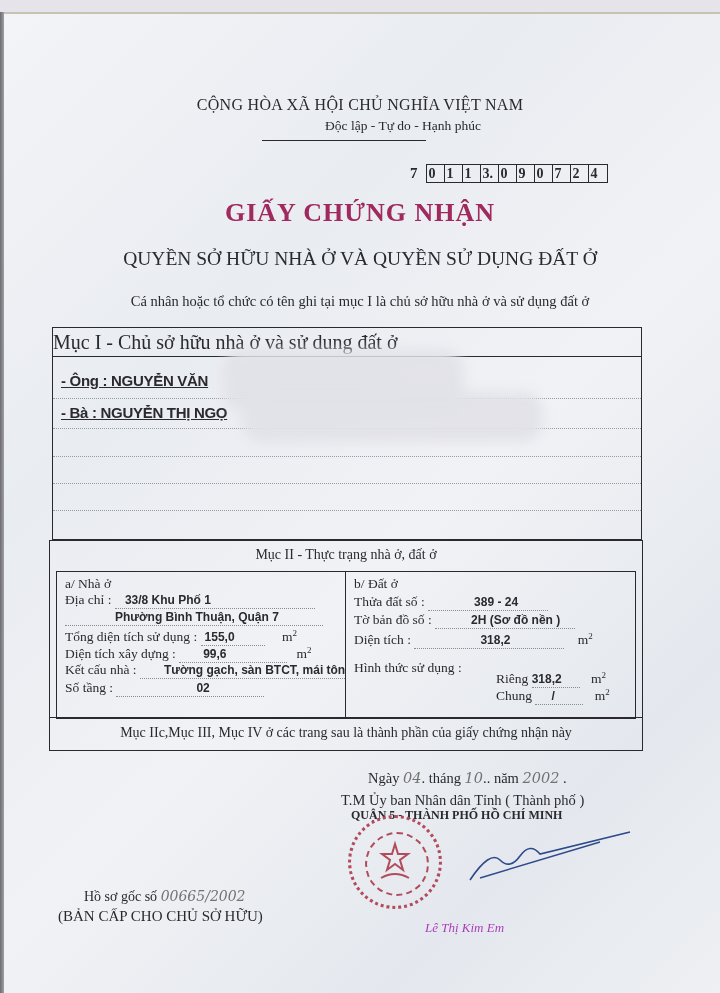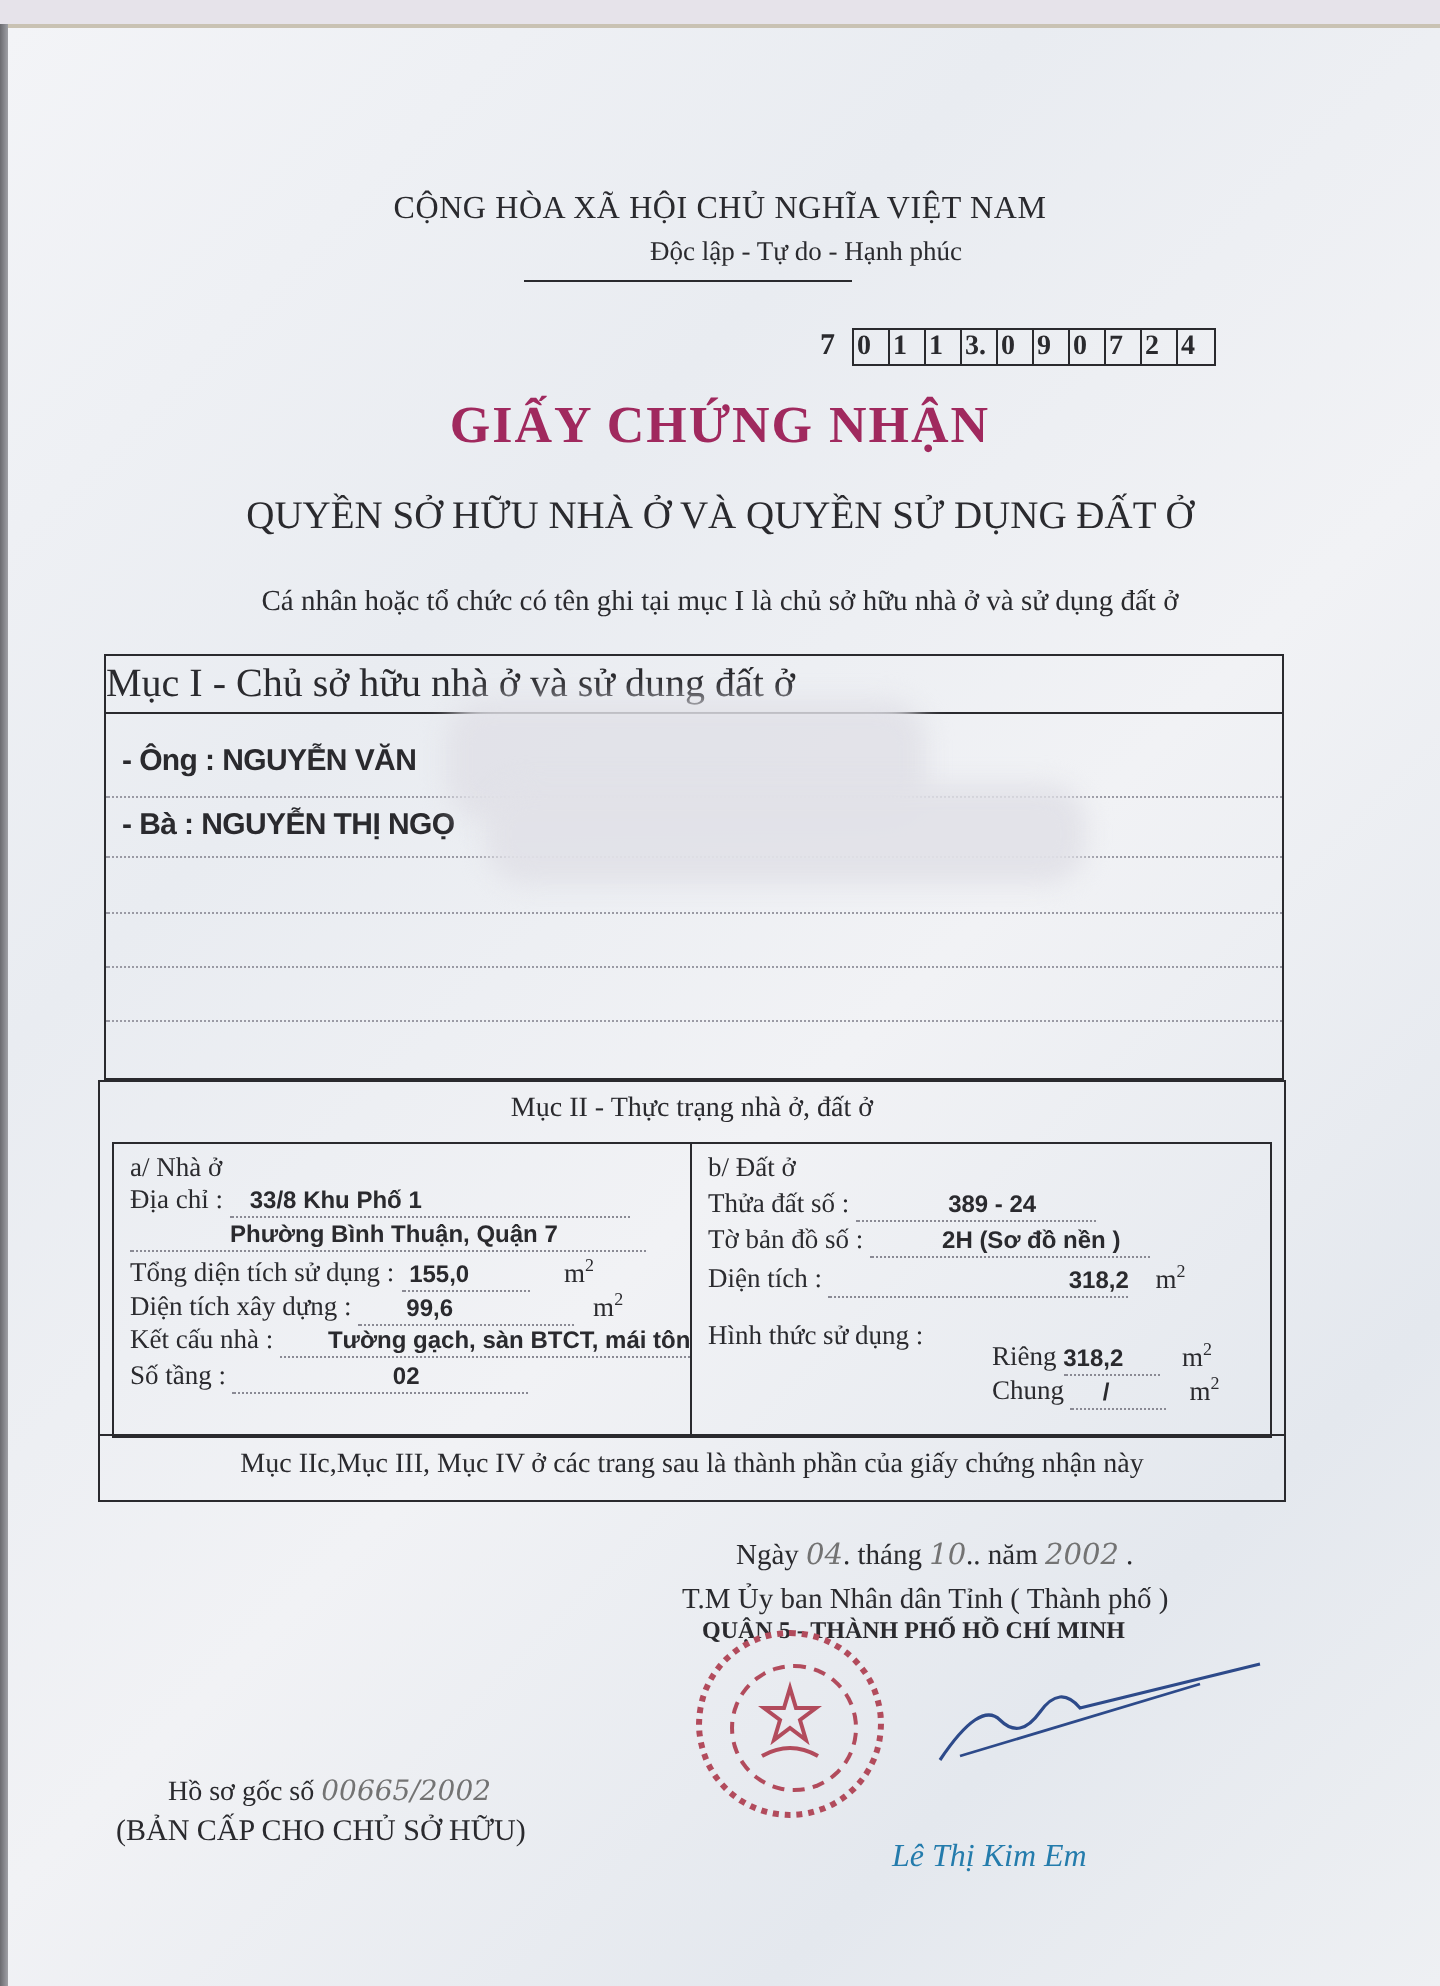--- a/index.html
+++ b/index.html
@@ -16,41 +16,41 @@
   .serial{left:410px;top:164px;display:flex;align-items:center;font-weight:bold;font-size:15px;}
   .serial .lead{margin-right:8px;}
   .serial .cells{display:flex;border:1px solid #2a2a2e;}
   .serial .cell{width:18px;height:17px;border-right:1px solid #2a2a2e;text-align:left;padding-left:2px;box-sizing:border-box;font-size:14px;line-height:17px;}
   .serial .cell:last-child{border-right:none;}
   .title{left:0;width:720px;top:198px;font-size:26px;font-weight:bold;color:#a0295e;letter-spacing:1px;}
   .subtitle{left:0;width:720px;top:248px;font-size:19.5px;}
   .intro{left:0;width:720px;top:293px;font-size:14.5px;}
   .box1{left:52px;top:327px;width:590px;height:213px;border:1.6px solid #2a2a2e;box-sizing:border-box;}
   .box1 .head{height:28px;border-bottom:1.6px solid #2a2a2e;text-align:left;font-size:20px;line-height:28px;}
-  .owner{position:absolute;left:8px;font-weight:bold;font-size:15px;font-family:"Liberation Sans","DejaVu Sans",sans-serif;letter-spacing:-0.3px;}
+  .owner{position:absolute;left:8px;font-weight:bold;font-size:15px;font-family:"Liberation Sans","DejaVu Sans",sans-serif;letter-spacing:-0.3px;text-decoration:underline;}
   .dotline{position:absolute;left:0;right:0;height:0;border-top:1px dotted #9a9aa4;}
   .blur{position:absolute;background:rgba(225,226,232,0.95);filter:blur(6px);border-radius:20px;}
   .box2{left:49px;top:540px;width:594px;height:211px;border:1.6px solid #2a2a2e;box-sizing:border-box;}
   .box2 .head{height:28px;text-align:center;font-size:14px;line-height:28px;}
   .inner{position:absolute;left:6px;right:6px;top:30px;height:146px;border:1.6px solid #2a2a2e;display:flex;}
   .col{position:relative;font-size:13.5px;}
   .col.a{width:288px;border-right:1.6px solid #2a2a2e;}
   .col.b{flex:1;}
   .row{position:absolute;left:8px;white-space:nowrap;}
   .val{font-weight:bold;font-size:12px;font-family:"Liberation Sans","DejaVu Sans",sans-serif;}
   .dots{display:inline-block;border-bottom:1px dotted #8a8a94;vertical-align:baseline;}
   sup{font-size:9px;}
   .foot{position:absolute;left:0;right:0;bottom:0;height:32px;border-top:1.6px solid #2a2a2e;text-align:center;font-size:14px;line-height:30px;}
   .hand{font-family:"DejaVu Serif",serif;font-style:italic;color:#737373;}
   .date{left:368px;top:770px;font-size:14.5px;}
   .tm{left:341px;top:792px;font-size:14.5px;}
   .district{left:351px;top:806px;font-size:12px;font-weight:bold;}
   .seal{left:348px;top:815px;width:94px;height:94px;border-radius:50%;border:3px dotted #b24b5c;box-sizing:border-box;}
   .seal::after{content:"";position:absolute;left:14px;top:14px;width:60px;height:60px;border-radius:50%;border:2px dashed #b24b5c;}
-  .signname{left:425px;top:920px;font-size:16px;font-style:italic;color:#0369a1;opacity:0.85;margin-left:21px;}
+  .signname{left:425px;top:920px;font-size:13px;font-style:italic;color:#a21caf;opacity:0.85;}
   .file{left:84px;top:888px;font-size:14px;}
   .copy{left:58px;top:908px;font-size:15px;}
 </style>
 </head>
 <body>
 
 <div class="spine"></div>
 <div class="paper"></div>
 
 <div class="abs center hdr1">CỘNG HÒA XÃ HỘI CHỦ NGHĨA VIỆT NAM</div>
@@ -124,21 +124,21 @@
     <div class="col b">
       <div class="row" style="top:4px;">b/ Đất ở</div>
       <div class="row" style="top:22px;">
         <span>Thửa đất số :</span>
         <span class="dots" style="width:120px;padding-left:46px;box-sizing:border-box;"><span class="val">389 - 24</span></span>
       </div>
       <div class="row" style="top:40px;">
         <span>Tờ bản đồ số :</span>
         <span class="dots" style="width:140px;padding-left:36px;box-sizing:border-box;"><span class="val">2H (Sơ đồ nền )</span></span>
       </div>
-      <div class="row" style="top:58px;text-align:right;">
+      <div class="row" style="top:58px;">
         <span>Diện tích :</span>
         <span class="dots" style="width:150px;padding-left:66px;box-sizing:border-box;"><span class="val">318,2</span></span>
         <span style="margin-left:10px;"><span>m</span><sup>2</sup></span>
       </div>
       <div class="row" style="top:88px;">Hình thức sử dụng :</div>
       <div class="row" style="top:97px;left:150px;">
         <span>Riêng</span>
         <span class="dots" style="width:48px;"><span class="val">318,2</span></span>
         <span style="margin-left:8px;"><span>m</span><sup>2</sup></span>
       </div>

